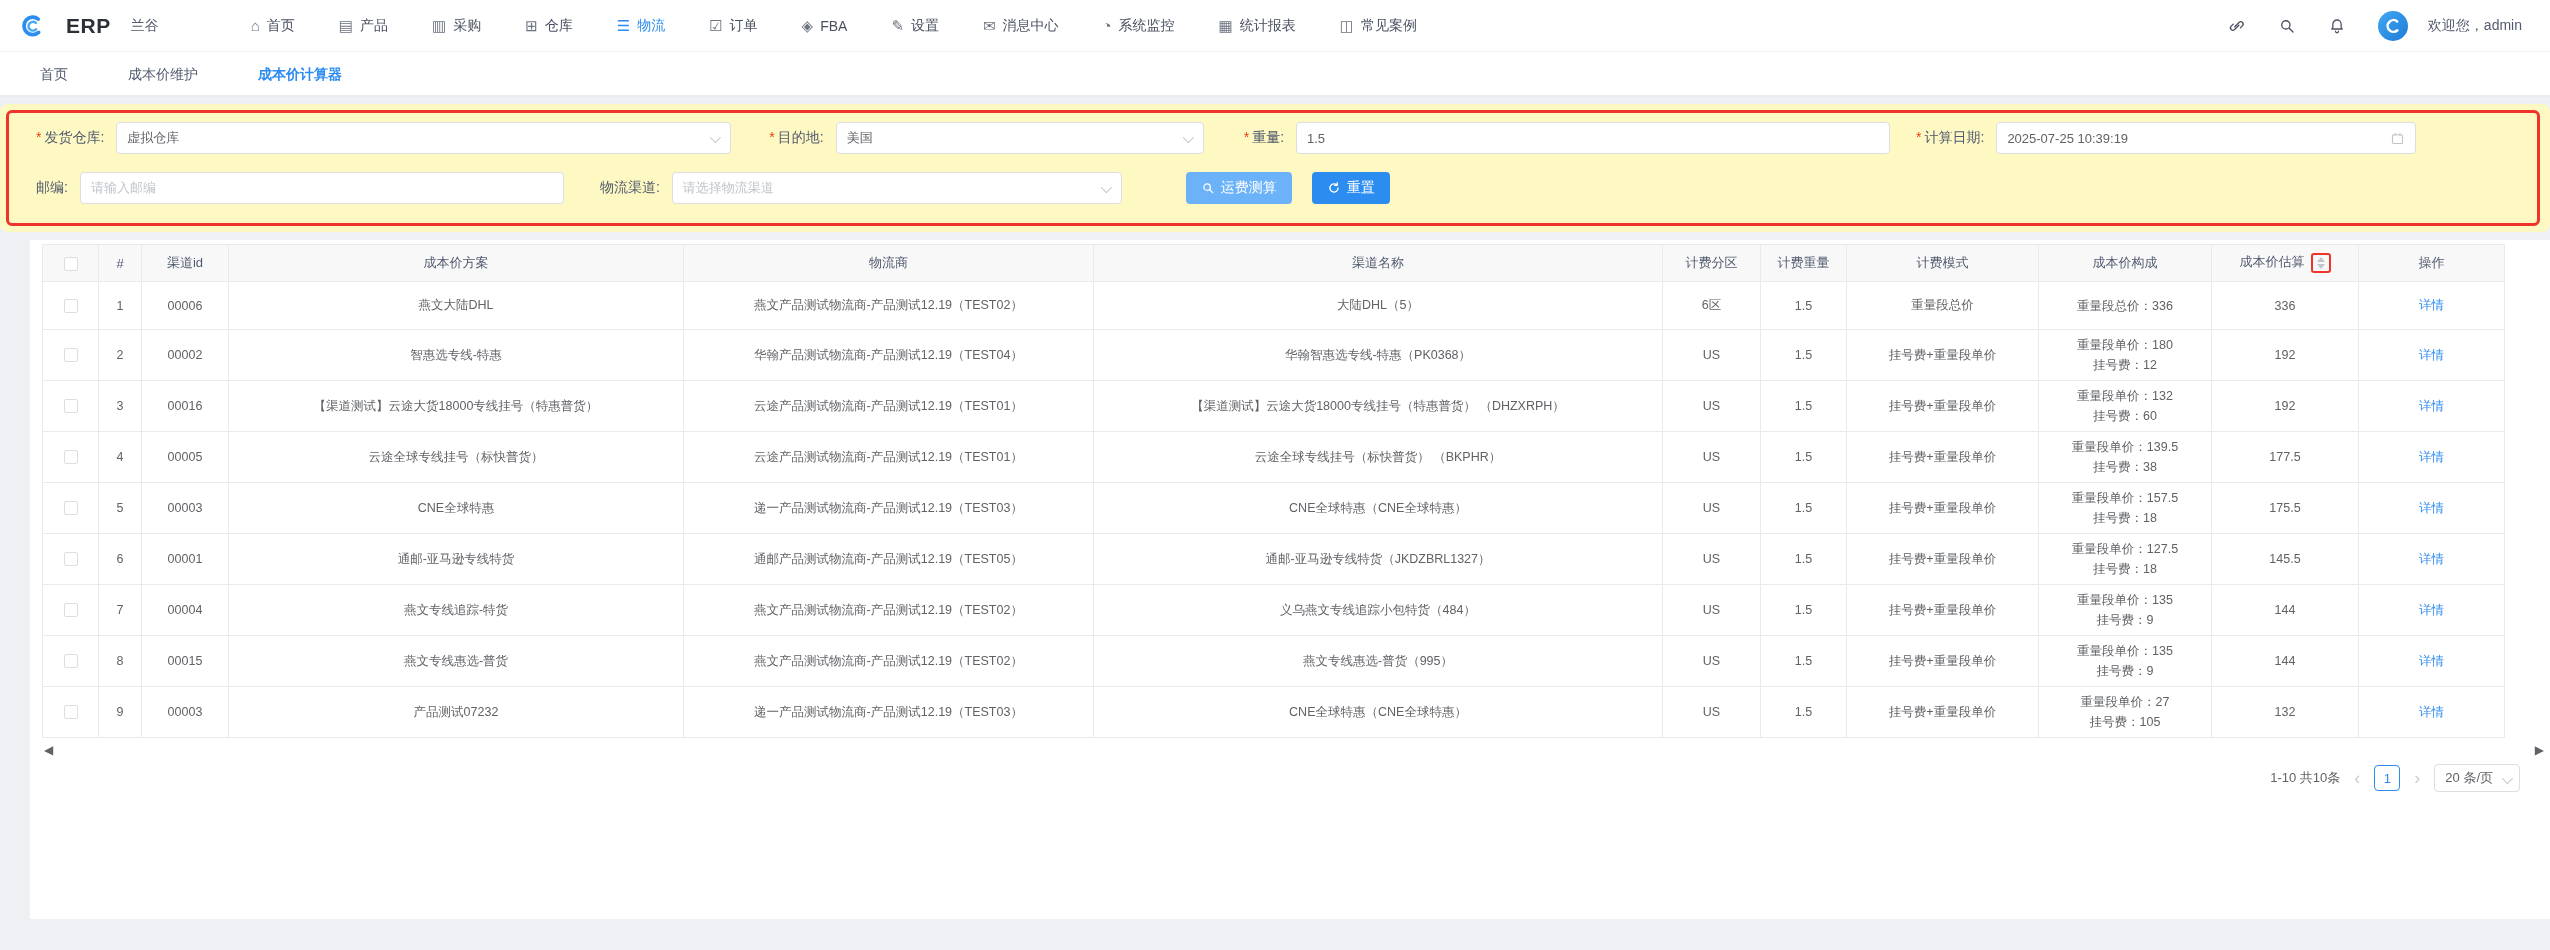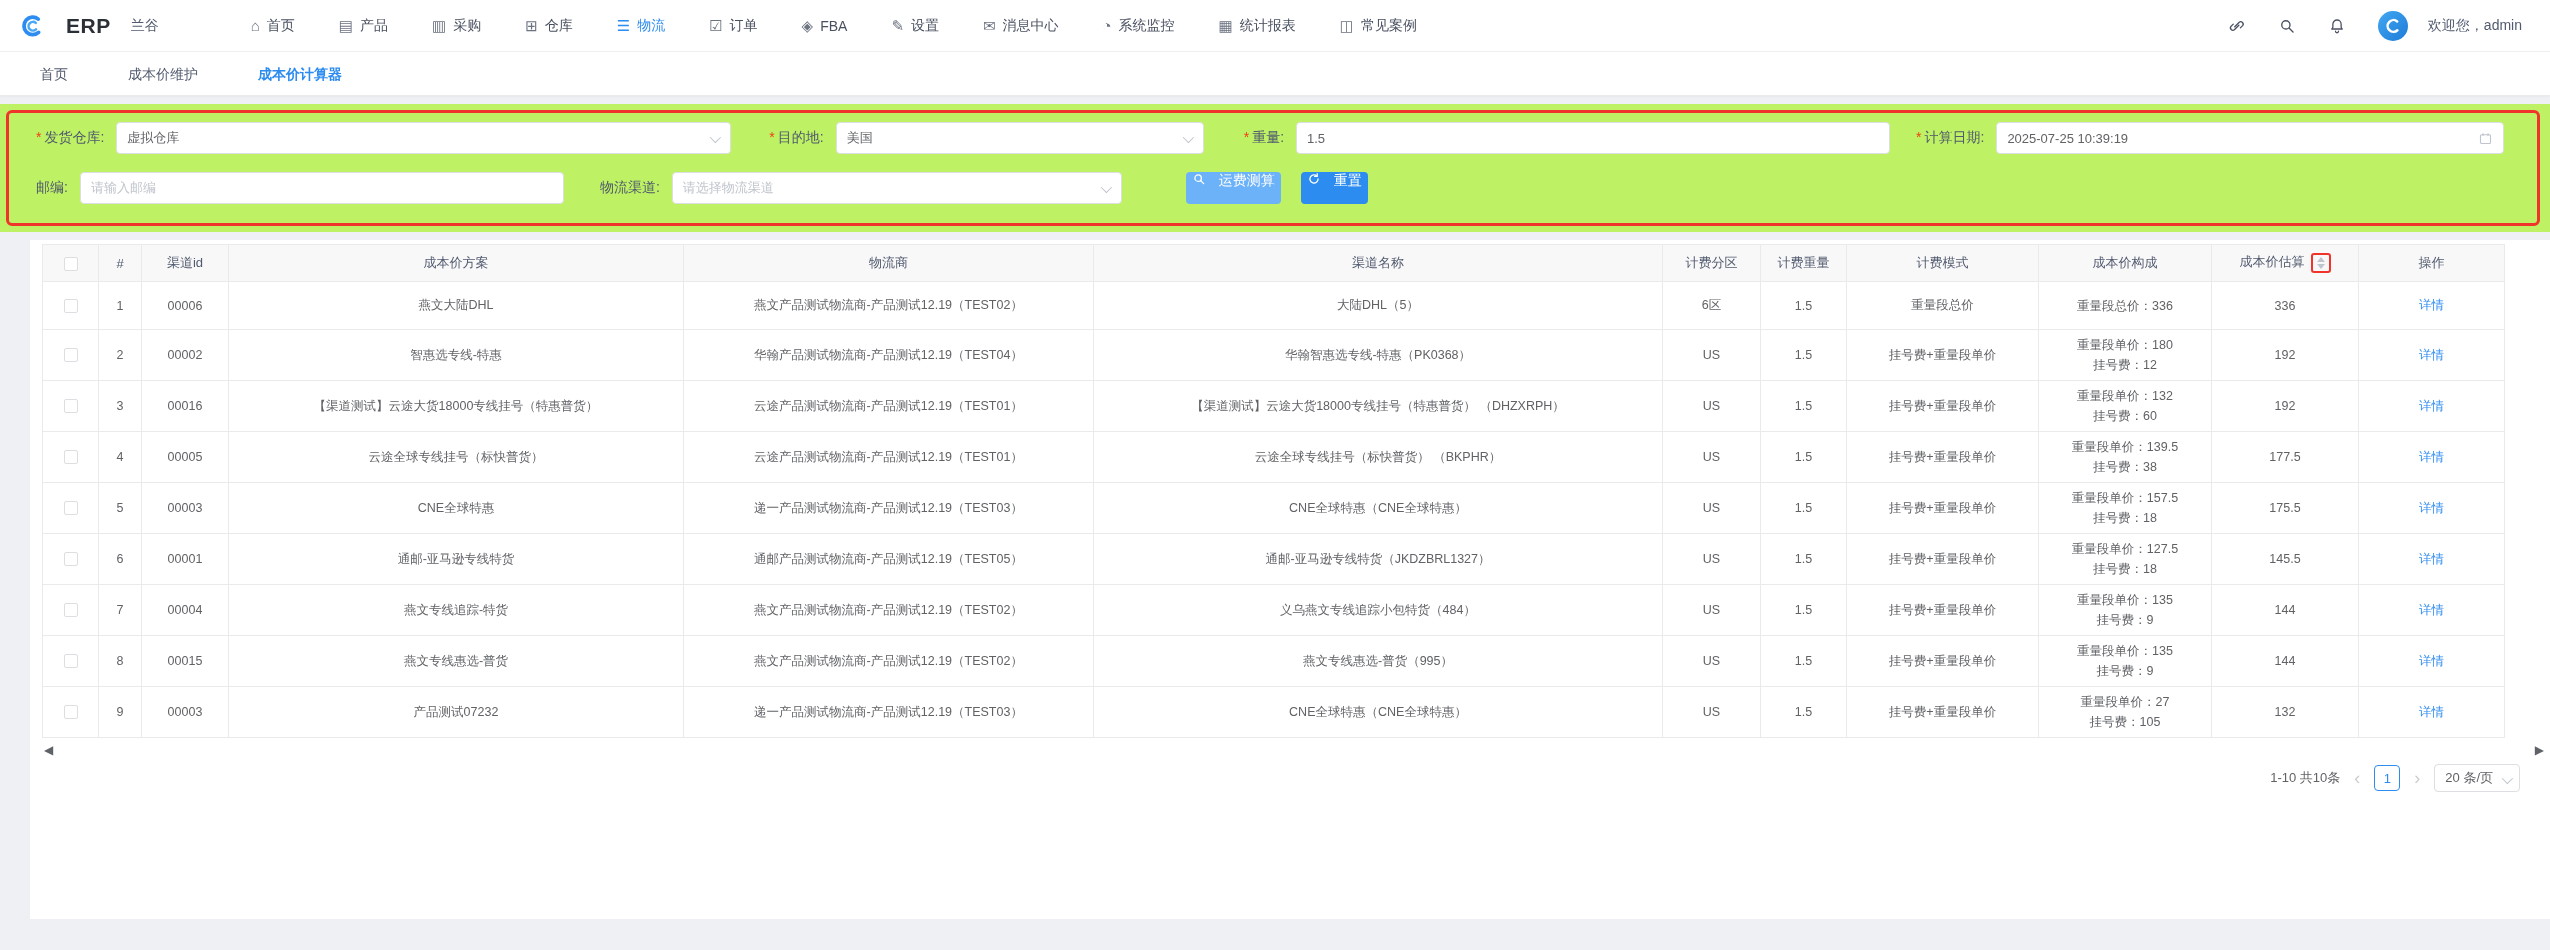--- a/index.html
+++ b/index.html
@@ -19,33 +19,33 @@
   .nav-item.active, .nav-item.active .glyph { color:#2d8cf0; }
   .nav-right { margin-left:auto; display:flex; align-items:center; gap:32px; }
   .nav-right svg { display:block; }
   .avatar { width:30px; height:30px; border-radius:50%; background:linear-gradient(135deg,#41a8f2,#1e7bd7); display:flex; align-items:center; justify-content:center; }
   .welcome { font-size:14px; color:#515a6e; margin-left:-12px; }
   
   .tabbar { height:44px; background:#fff; display:flex; align-items:center; padding-left:10px; border-bottom:1px solid #e8eaec; box-shadow:0 1px 2px rgba(0,0,0,.03); }
   .tab { padding:0 30px; font-size:14px; color:#515a6e; line-height:44px; cursor:pointer; white-space:nowrap; }
   .tab.active { color:#2d8cf0; font-weight:bold; }
   
-  .form-card { background:#bef264; margin-top:8px; height:128px; position:relative; padding-top:18px; }
+  .form-card { background:#fef9c3; margin-top:8px; height:128px; position:relative; padding-top:18px;border-radius:8px; }
   .annotation-form { position:absolute; left:6px; top:6px; width:2534px; height:116px; border:3px solid #f0342b; border-radius:6px; pointer-events:none; z-index:5; }
   .form-row { display:flex; align-items:center; height:32px; margin:0 0 18px 36px; }
   .f-label { font-size:14px; color:#515a6e; white-space:nowrap; margin-right:12px; }
   .req { color:#ed4014; margin-right:3px; font-size:14px; }
   .ctl { height:32px; border:1px solid #dcdee2; border-radius:4px; background:#fff; display:flex; align-items:center; padding:8px 10px; font-size:13px; color:#606266; position:relative; }
   .ctl .placeholder { color:#c0c4cc; }
   .chevron { position:absolute; right:12px; top:12px; width:8px; height:8px; border-right:1px solid #c0c4cc; border-bottom:1px solid #c0c4cc; transform:rotate(45deg) translateY(-2px); }
   .w-warehouse { width:615px; } .w-dest { width:368px; margin-right:40px;} .w-weight { width:594px; margin-right:26px;}
-  .w-date { width:508px; } .w-zip { width:484px; } .w-channel { width:450px; }
+  .w-date { width:420px; } .w-zip { width:484px; } .w-channel { width:450px; }
   .gap-a { margin-right:38px; } 
   .btns { display:flex; gap:20px; margin-left:64px; }
-  .btn { height:32px; border:none; border-radius:4px; color:#fff; font-size:14px; display:flex; align-items:flex-start; gap:13px; padding:0 6px; cursor:pointer; font-family:inherit; }
+  .btn { height:32px; border:none; border-radius:4px; color:#fff; font-size:14px; display:flex; align-items:center; gap:6px; padding:0 15px; cursor:pointer; font-family:inherit; }
   .btn-calc { background:#6cb2f8; }
   .btn-reset { background:#2d8cf0; }
   
   .main-card { background:#fff; margin:8px 0 0 30px; width:2520px; height:679px; position:relative; padding:4px 0 0 12px; }
   table { border-collapse:collapse; table-layout:fixed; width:2462px; }
   th,td { border:1px solid #e8eaec; text-align:center; font-weight:normal; overflow:hidden; }
   thead th { background:#f8f8f9; height:37px; font-size:13px; color:#515a6e; }
   td { height:48px; font-size:12.5px; color:#606266; padding:5px 6px; }
   .cost-line { line-height:20px; }
   .detail-link { color:#2d8cf0; cursor:pointer; }

